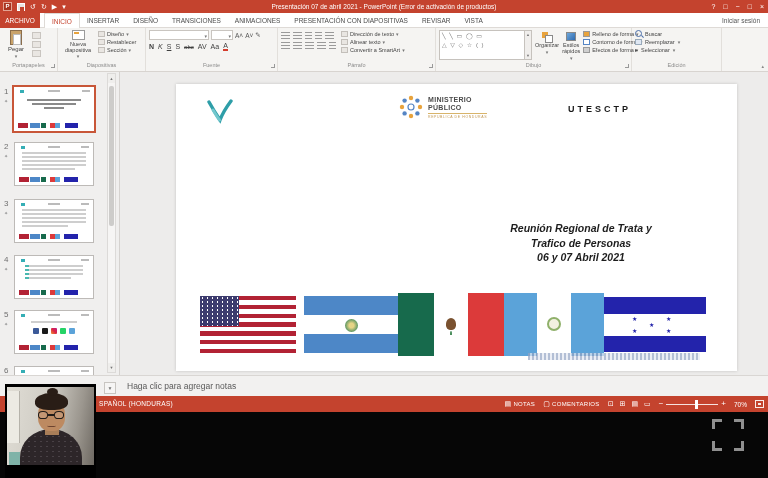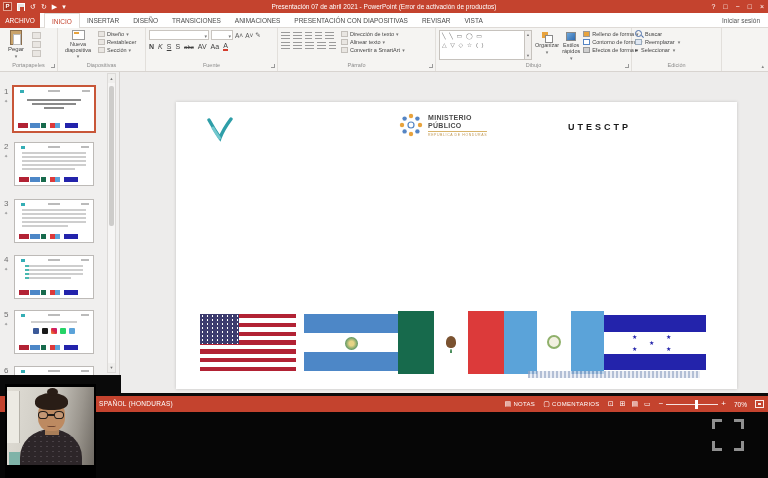--- a/index.html
+++ b/index.html
@@ -117,21 +117,21 @@
 .s-wa{background:#25D366;}
 .s-tw{background:#5BA3D9;}
 .t-bullets .ln{margin-left:14px;margin-right:10px;box-shadow:-4px 0 0 0 #49b8b0;}
 .pscroll{position:absolute;right:3px;top:1px;width:9px;height:300px;background:#f6f5f4;border:1px solid #dcdad8;}
 .pscroll .arr{position:absolute;left:0;width:7px;height:9px;font-size:4px;color:#777;text-align:center;line-height:9px;background:#efeeec;}
 .arr.up{top:0;}
 .arr.down{bottom:0;}
 .pthumb{position:absolute;left:1px;top:12px;width:5px;height:140px;background:#cdccca;border-radius:2px;}
 
 
-.canvas{position:absolute;left:121px;top:18px;width:647px;height:303px;background:#EDECEB;}
+.canvas{position:absolute;left:121px;top:0;width:647px;height:303px;background:#EDECEB;}
 .slide{position:absolute;left:55px;top:12px;width:561px;height:287px;background:#fff;box-shadow:0 0 3px rgba(0,0,0,.18);}
 .logo-teal{position:absolute;left:29px;top:13px;width:28px;height:27px;}
 .mp-logo{position:absolute;left:222px;top:10px;display:flex;gap:4px;align-items:flex-start;}
 .mp-text{padding-top:2px;}
 .mp-l1{font-size:7px;font-weight:bold;color:#4a4a4a;letter-spacing:.3px;line-height:8px;}
 .mp-l2{font-size:7px;font-weight:bold;color:#4a4a4a;letter-spacing:.3px;line-height:8px;border-bottom:1px solid #d8b46a;padding-bottom:1px;}
 .mp-sub{font-size:3.5px;color:#c29a56;letter-spacing:.6px;margin-top:1px;}
 .utesctp{position:absolute;left:392px;top:20px;font-size:9px;font-weight:bold;color:#1a1a1a;letter-spacing:3px;}
 .slide-title{position:absolute;left:60px;top:61px;width:441px;text-align:center;font-size:14.5px;line-height:19px;font-weight:bold;font-style:italic;color:#161616;white-space:pre-line;letter-spacing:.2px;}
 .event-text{position:absolute;left:280px;top:137px;width:250px;text-align:center;font-size:10.5px;line-height:14.5px;font-weight:bold;font-style:italic;color:#1d1d1d;white-space:pre-line;}
@@ -520,20 +520,23 @@
           <div class="mp-text">
             <div class="mp-l1">MINISTERIO</div>
             <div class="mp-l2">PÚBLICO</div>
             <div class="mp-sub">REPÚBLICA DE HONDURAS</div>
           </div>
         </div>
 
         <div class="utesctp">UTESCTP</div>
 
 
+        <div class="event-text">Reunión Regional de Trata y
+Trafico de Personas
+06 y 07 Abril 2021</div>
 
         <div class="flags">
           <div class="flag f-us">
               <span class="canton"></span>
             </div>
           <div class="flag f-sv">
               <span class="emblem"></span>
             </div>
           <div class="flag f-mx">
               <span class="eagle"></span>
@@ -548,20 +551,24 @@
             <span class="star st4">★</span>
             <span class="star st5">★</span>
           </div>
           <div class="watermark"></div>
         </div>
 
       </div>
     </div>
   </div>
 
+  <div class="notesbar">
+    <div class="notes-split">▼</div>
+    <div class="notes-text">Haga clic para agregar notas</div>
+  </div>
 
   <div class="statusbar">
     <span class="lang">SPAÑOL (HONDURAS)</span>
     <div class="sright">
       <span class="sbtn">
           <span class="g">▤</span>
           <span>NOTAS</span>
         </span>
       <span class="sbtn">
           <span class="g">▢</span>

